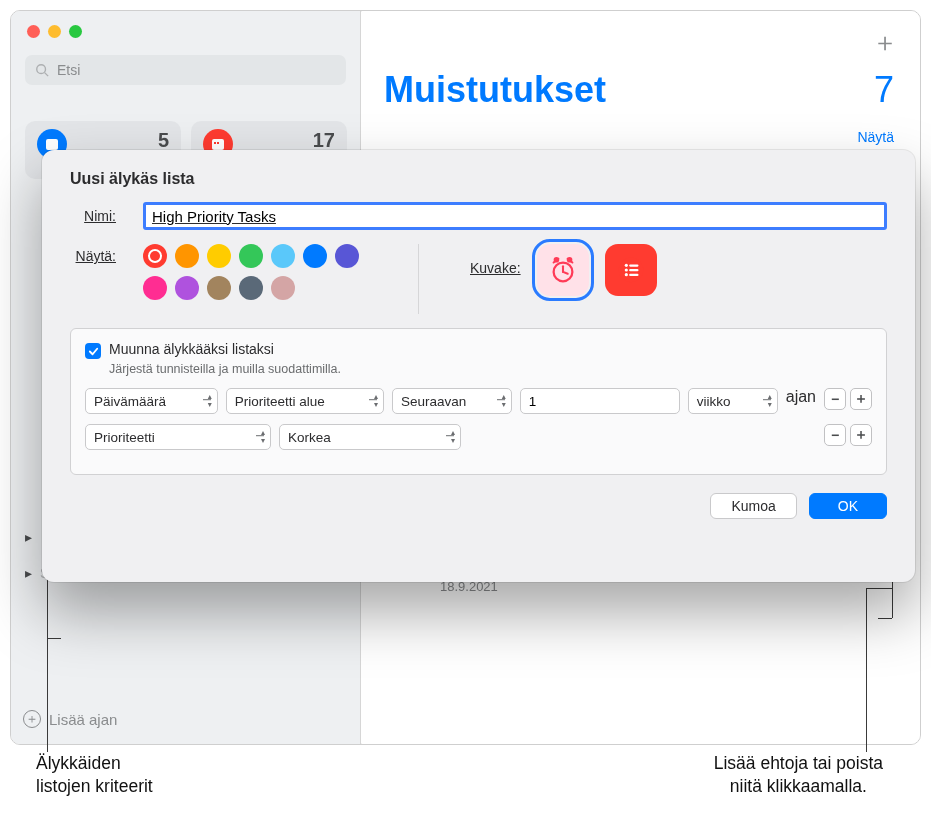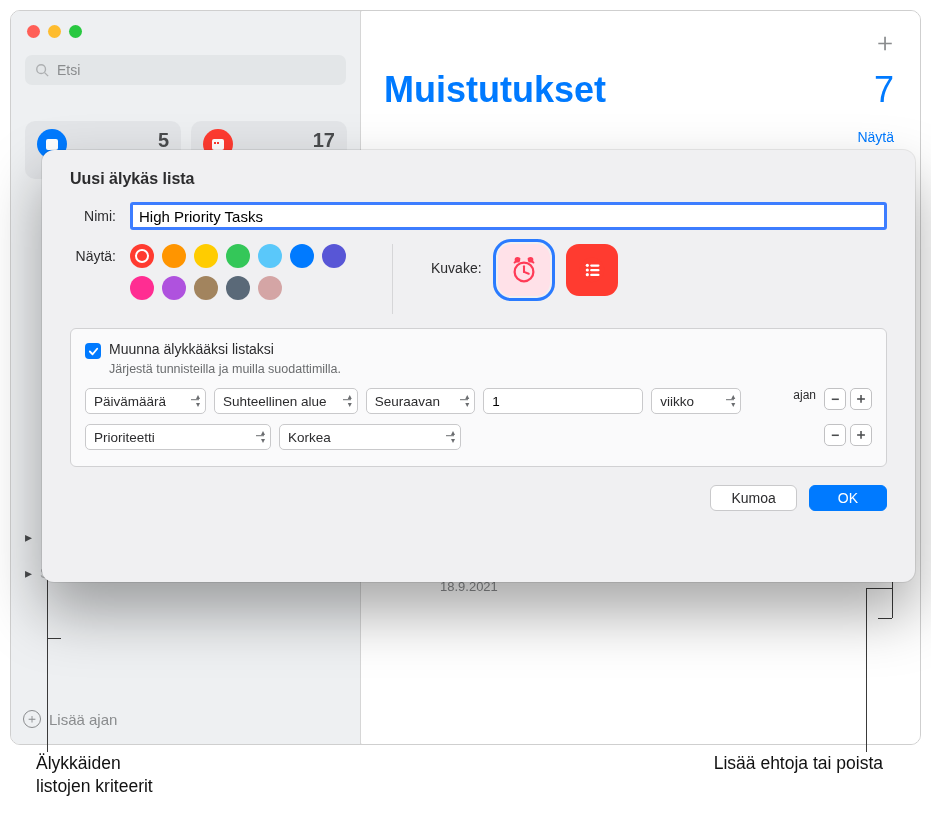--- a/index.html
+++ b/index.html
@@ -39,56 +39,56 @@
   .flag { width: 14px; height: 18px; background:#ff9500; border-radius:2px 2px 2px 0;
           clip-path: polygon(0 0,100% 0,100% 40%,70% 55%,100% 70%,100% 100%,0 100%); }
   .main-date { position: absolute; left: 78px; top: 568px; color:#8a8c8e; font-size:13px; }
 
   
   .modal { position: absolute; left: 42px; top: 150px; width: 873px; height: 432px;
            background: #f0f0f2; border-radius: 12px;
            box-shadow: 0 30px 60px rgba(0,0,0,.35), 0 0 0 1px rgba(0,0,0,.08);
            padding: 20px 28px 18px 28px; color: #2c2c2e; font-size: 14px; }
   .modal h1 { font-size: 16px; font-weight: 700; margin-bottom: 14px; }
-  .row { display:flex; align-items: center; gap: 14px; margin-bottom: 14px; }
+  .row { display:flex; align-items: center; gap: 27px; margin-bottom: 14px; text-decoration: underline; }
   .lbl { width: 46px; text-align: right; }
   .name-input { flex: 1; height: 28px; border: 3px solid #3d7dff; border-radius: 3px;
                 padding: 0 6px; font-size: 15px; background: #fff; outline: none; }
   .swatch-grid { display:flex; flex-wrap: wrap; gap: 8px; width: 240px; }
   .swatch { width: 24px; height: 24px; border-radius: 50%; }
   .sw-sel { position: relative; }
   .sw-sel::after { content:''; position:absolute; inset:5px; border-radius:50%; background:#fff; }
   .sw-sel::before { content:''; position:absolute; inset:7px; border-radius:50%; background:inherit; z-index:1;}
   .icon-box { width: 52px; height: 52px; border-radius: 13px; display:flex; align-items:center; justify-content:center; }
   .icon-alarm { background:#ffe1e8; outline: 3px solid #2a7bff; outline-offset: 2px; }
   .icon-list  { background:#ff3b30; }
   .icon-box svg { width: 30px; height: 30px; }
   .sep-v { width:1px; height:70px; background:#d6d6d8; margin: 0 24px 0 8px; }
   .rules-box { border: 1px solid #d1d1d3; border-radius: 6px; background: #fafafb;
-               padding: 12px 14px 6px 14px; margin-top: 4px; }
+               padding: 12px 14px 14px 14px; margin-top: 4px; }
   .chk-row { display:flex; align-items: flex-start; gap: 8px; margin-bottom: 2px; }
   .chk { width: 16px; height: 16px; border-radius: 4px; background: #007aff;
          display:flex; align-items:center; justify-content:center; flex:none; margin-top:2px;}
   .chk svg { width:11px; height:11px; }
   .chk-label { font-weight: 500; }
   .chk-sub { color:#6a6c6e; font-size: 12.5px; margin: 3px 0 12px 24px; }
   .filter-row { display:flex; align-items:flex-start; gap:8px; margin-bottom: 10px; }
   .sel { position: relative; height: 26px; background: #fff; border: 1px solid #c9c9cb;
          border-radius: 5px; padding: 0 22px 0 8px; font-size: 13.5px;
          display:flex; align-items:center; min-width: 90px; }
   .sel::after { content:''; position:absolute; right:6px; top:50%; width:8px; height:8px;
                 transform: translateY(-60%);
                 background: linear-gradient(#6b6d70,#6b6d70) no-repeat center/100% 1.2px,
                             conic-gradient(from 0deg,transparent 0 0);
   }
   .sel .caret { position:absolute; right:5px; top:4px; font-size:8px; line-height:8px; color:#6b6d70; }
   .sel .caret2{ position:absolute; right:5px; bottom:4px; font-size:8px; line-height:8px; color:#6b6d70; }
   .txt { height: 26px; border:1px solid #c9c9cb; border-radius:5px; background:#fff;
          padding: 0 8px; font-size: 13.5px; width: 160px; }
-  .static { font-size: 12px; margin-left: 44px; }
+  .static { font-size: 16px; }
   .pm-btn { width: 22px; height: 22px; border:1px solid #c1c1c3; border-radius:5px;
             background:#fff; display:flex; align-items:center; justify-content:center;
             font-size: 14px; font-weight:600; color:#4a4c4e; }
   .pm-group { display:flex; gap:4px; margin-left:auto; }
   .dlg-buttons { display:flex; justify-content:flex-end; gap: 12px; margin-top: 18px; }
   .btn { height: 26px; padding: 0 20px; border-radius: 6px; font-size: 14px; border:1px solid #c9c9cb;
          background:#fff; display:flex; align-items:center; }
   .btn-primary { background:#007aff; color:#fff; border-color:#007aff; padding: 0 28px; }
 
   
@@ -229,21 +229,21 @@
     </div>
     <div class="chk-sub">Järjestä tunnisteilla ja muilla suodattimilla.</div>
 
     <div class="filter-row">
       <div class="sel" style="width:142px">
         <span>Päivämäärä</span>
         <span class="caret">▴</span>
           <span class="caret2">▾</span>
       </div>
       <div class="sel" style="width:170px">
-        <span>Suhteellinen alue</span>
+        <span>Prioriteetti alue</span>
         <span class="caret">▴</span>
           <span class="caret2">▾</span>
       </div>
       <div class="sel" style="width:128px">
         <span>Seuraavan</span>
         <span class="caret">▴</span>
           <span class="caret2">▾</span>
       </div>
       <input class="txt" value="1" style="">
       <div class="sel" style="width:90px">
@@ -293,13 +293,14 @@
     </div>
   </div>
 </div>
 
 <div class="callout c-left">
   <div>Älykkäiden</div>
   <div>listojen kriteerit</div>
 </div>
 <div class="callout c-right">
   <div>Lisää ehtoja tai poista</div>
+  <div>niitä klikkaamalla.</div>
 </div>
 
 </body></html>

